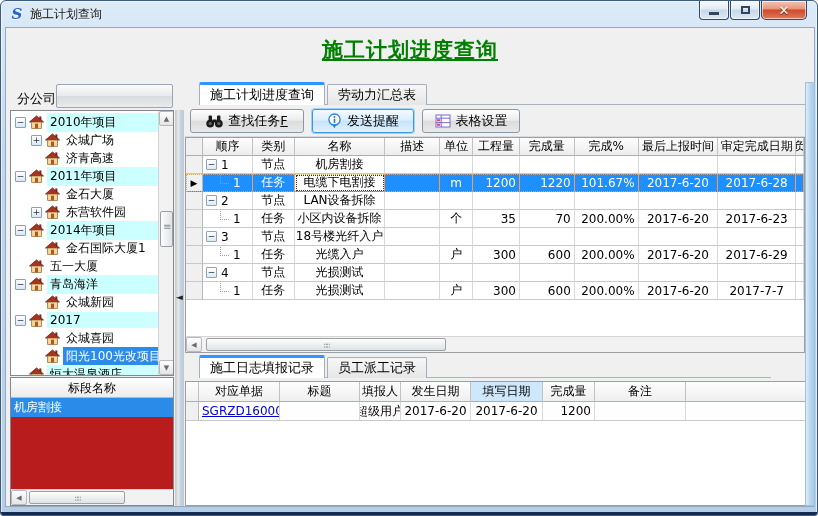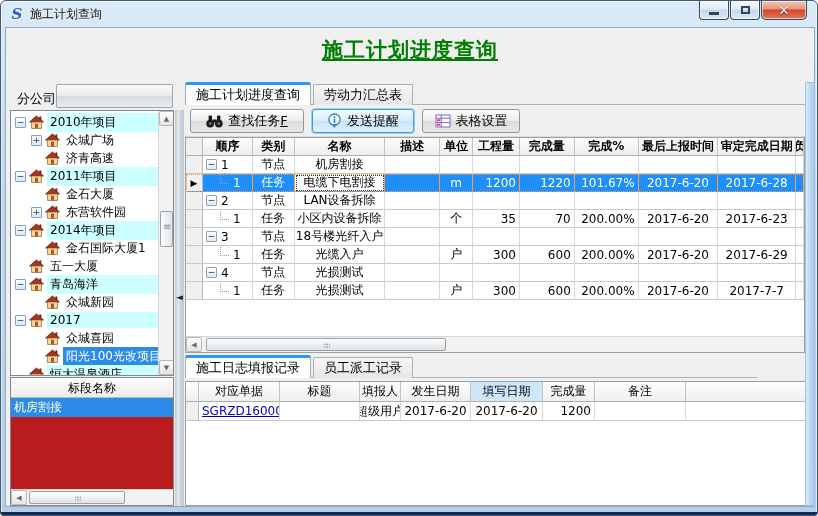--- a/index.html
+++ b/index.html
@@ -86,42 +86,42 @@
 
   .splitter { position:absolute; left:169px; top:82px; width:9px; height:396px;
     background:linear-gradient(90deg,#c8c8c8,#e8e8e8 40%,#bcd6ec 60%,#c8c8c8); }
   .splitter .arrow { position:absolute; left:1px; top:182px; font-size:9px; color:#222; }
 
   
   .right { position:absolute; left:179px; top:54px; width:620px; height:424px; }
   .panel-scrollbar { position:absolute; left:799px; top:54px; width:10px; height:424px;
     background:linear-gradient(90deg,#dcecf9,#b6d4ee 60%,#a9cbe9); border:1px solid #9fc0de; }
 
-  .tabs { position:relative; height:23px; }
+  .tabs { position:relative; height:23px;margin-left:14px; }
   .tabs .tabline { position:absolute; left:0; right:0; bottom:0; height:1px; background:#aab3bd; }
   .tab { position:relative; display:inline-block; height:21px; margin-top:2px; padding:0 10px;
     line-height:20px; font-size:13px; background:linear-gradient(#f7f7f7,#e6e6e6);
     border:1px solid #a4adb8; border-bottom:none; border-radius:2px 2px 0 0; margin-right:2px; vertical-align:bottom; }
   .tab.active { height:23px; margin-top:0; background:#fff; border-top:3px solid #2f96ff; line-height:19px; z-index:2; }
 
   .toolbar { position:relative; height:32px; border-bottom:1px solid #d9d9d9; }
   .tbtn { position:absolute; top:4px; height:24px; border:1px solid #8b97a5; border-radius:3px;
     background:linear-gradient(#fefefe,#ececec 46%,#dcdcdc 52%,#e9e9e9);
     font-family:inherit; font-size:13px; display:flex; align-items:center; justify-content:center; gap:5px; cursor:default; }
   .tbtn.focused { border:1px solid #3b99e0; background:linear-gradient(#f4faff,#dbeeff 46%,#c8e4fb 52%,#e2f1fd);
     box-shadow:0 0 0 1px #9fd0f5; }
   .ticon { display:flex; align-items:center; }
 
   .grid { position:absolute; left:0; top:55px; width:620px; height:216px; background:#fff;
     border:1px solid #9aa0a6; overflow:hidden; }
   .grow { display:flex; height:18px; }
   .gcell { border-right:1px solid #d8d8d8; border-bottom:1px solid #c9c9c9; display:flex; align-items:center;
     overflow:hidden; white-space:nowrap; padding:0 3px; font-size:12px; }
   .ghead .gcell { background:linear-gradient(#fdfdfd,#ededed); border-right:1px solid #c2c2c2;
-    border-bottom:1px solid #a8b0b8; justify-content:center; padding:0 1px;font-weight:bold; }
+    border-bottom:1px solid #a8b0b8; justify-content:center; padding:0 1px; }
   .gcell.selcol { background:#f0f0f0; border-right:1px solid #b8b8b8; justify-content:center; padding:0; }
   .gcell.c-center { justify-content:center; }
   .gcell.c-right { justify-content:flex-end; }
   .grow.sel { background:#1e8fff; color:#fff; outline:1px dotted #ff9a40; outline-offset:-1px; }
   .grow.sel .gcell { border-right:1px solid #ff9a40; border-bottom:1px solid #1e8fff; }
   .grow.sel .gcell.selcol { background:#f0f0f0; color:#000; border-right:1px solid #b8b8b8; }
   .grow.sel .gcell.focuscell { background:#fff; color:#000; outline:1px dotted #333; outline-offset:-2px; }
   .gtoggle { width:11px; height:11px; flex:0 0 11px; border:1px solid #8aa5c0; border-radius:1px;
     background:linear-gradient(#fff,#dde9f4); font-size:9px; line-height:9px; text-align:center; color:#333; margin-right:4px; }
   .gbranch { width:9px; height:9px; flex:0 0 9px; margin:0 4px 6px 14px;

